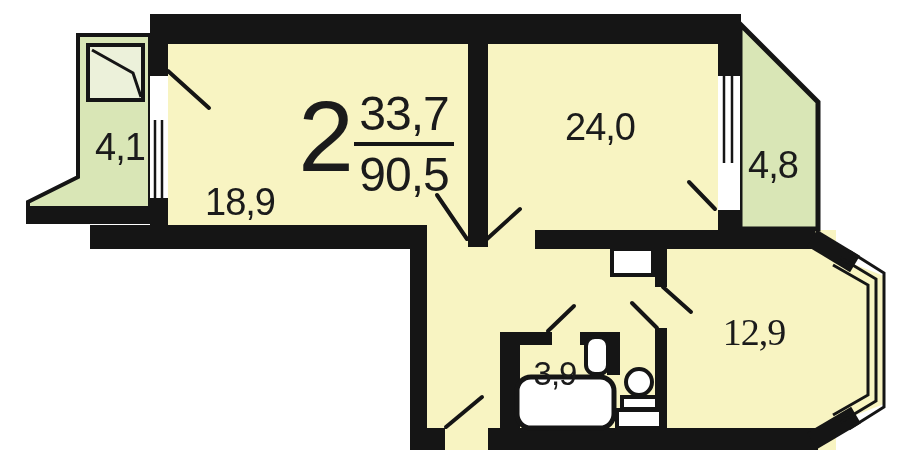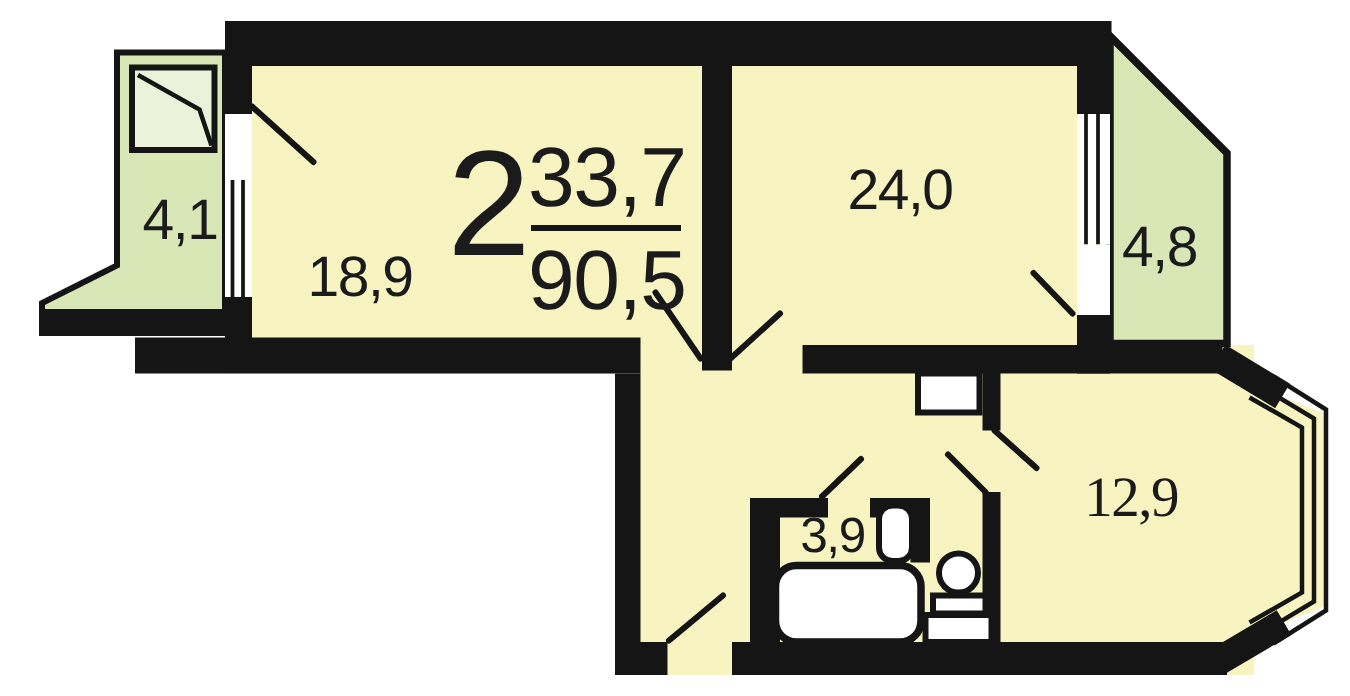--- a/index.html
+++ b/index.html
@@ -6,24 +6,24 @@
   #stage{
     position:relative;width:900px;height:464px;background:#ffffff;
     font-family:"Liberation Sans", sans-serif;color:#1b1b1b;overflow:hidden;
   }
   #plan-svg{position:absolute;left:0;top:0;}
   .lbl{
     position:absolute;text-align:center;font-weight:500;color:#1b1b1b;
     line-height:1;letter-spacing:-1px;user-select:none;
   }
   .lbl-room{font-size:38px;}
-  #lbl-bath{font-size:33px;}
+  #lbl-bath{font-size:33px;margin-top:17px;}
   #lbl-apt-number{font-size:100px;font-weight:400;letter-spacing:-2px;}
   #frac{position:absolute;left:352px;top:90px;width:104px;text-align:center;}
-  #frac .num,#frac .den{font-size:56px;font-weight:500;letter-spacing:-1px;line-height:1;}
+  #frac .num,#frac .den{font-size:48px;font-weight:500;letter-spacing:-1px;line-height:1;}
   #frac .bar{height:4px;background:#151515;margin:4px 2px 5px 2px;}
 </style>
 </head>
 <body>
 
 <div id="stage">
 
   <svg id="plan-svg" width="900" height="464" viewBox="0 0 900 464">
 
     <rect x="150" y="14" width="591" height="235" fill="#f8f4c2"></rect>
@@ -95,21 +95,21 @@
   </svg>
 
   <div class="lbl" id="lbl-apt-number" style="left:290px;top:86px;width:70px;">2</div>
 
   <div id="frac">
     <div class="num">33,7</div>
     <div class="bar"></div>
     <div class="den">90,5</div>
   </div>
 
-  <div class="lbl lbl-room" style="left:190px;top:166px;width:100px;">18,9</div>
+  <div class="lbl lbl-room" style="left:190px;top:183px;width:100px;">18,9</div>
 
   <div class="lbl lbl-room" style="left:548px;top:108px;width:104px;">24,0</div>
 
   <div class="lbl lbl-room" style="left:78px;top:128px;width:84px;">4,1</div>
 
   <div class="lbl lbl-room" style="left:731px;top:146px;width:84px;">4,8</div>
 
   <div class="lbl lbl-room" style="left:699px;top:313px;width:110px;font-family:Liberation Serif, serif;">12,9</div>
 
   <div class="lbl" id="lbl-bath" style="left:522px;top:340px;width:66px;">3,9</div>

